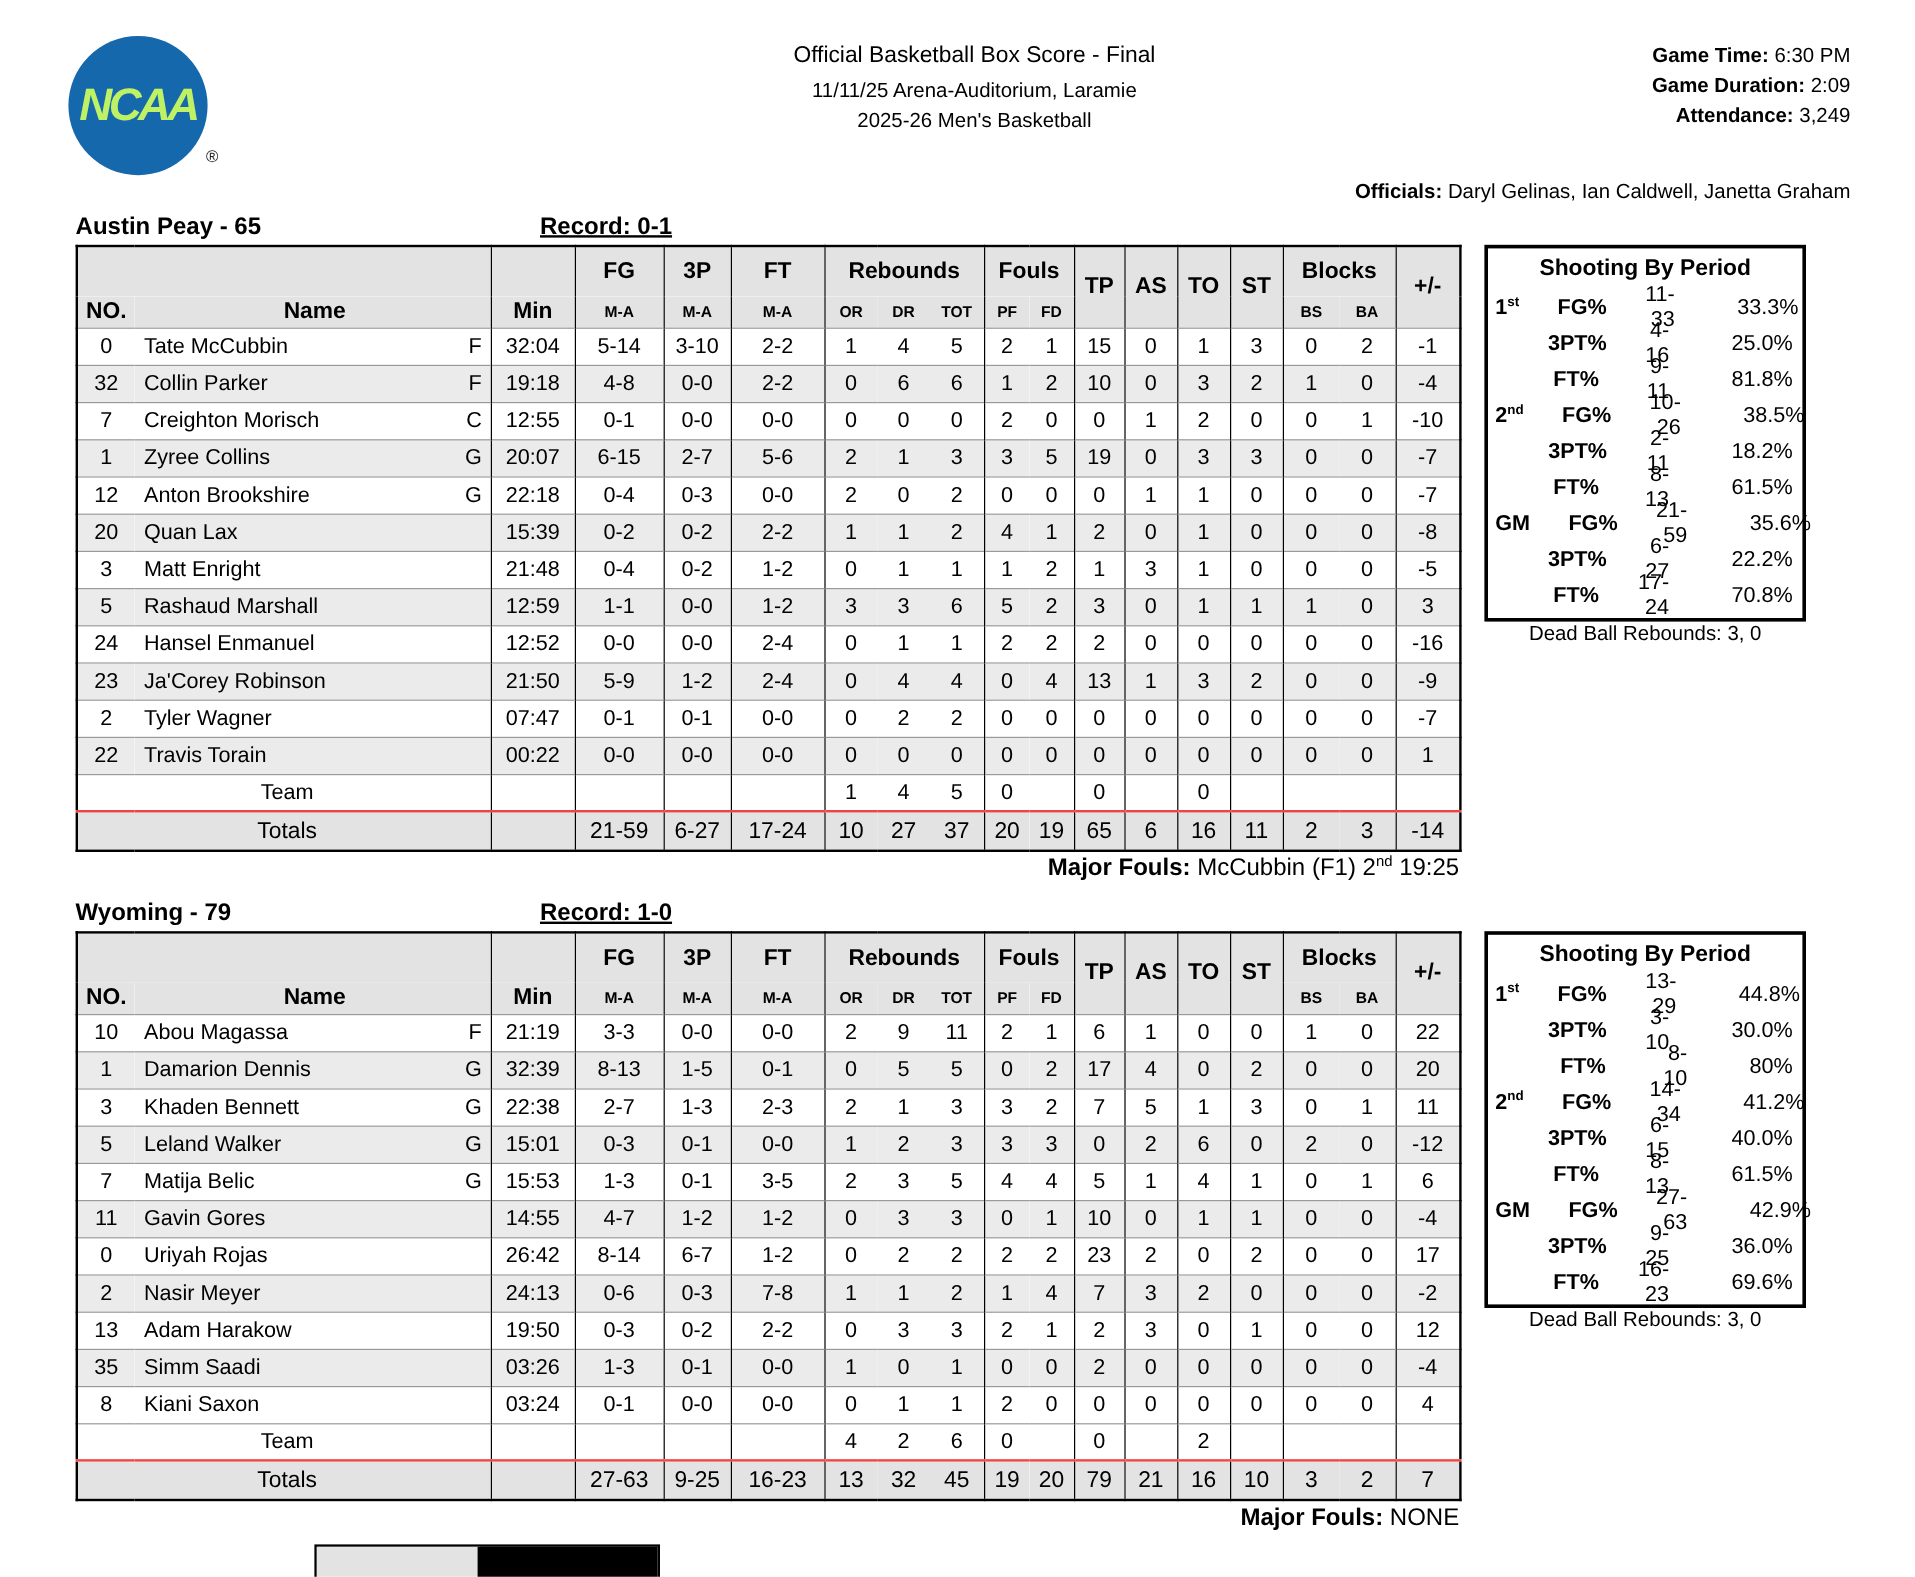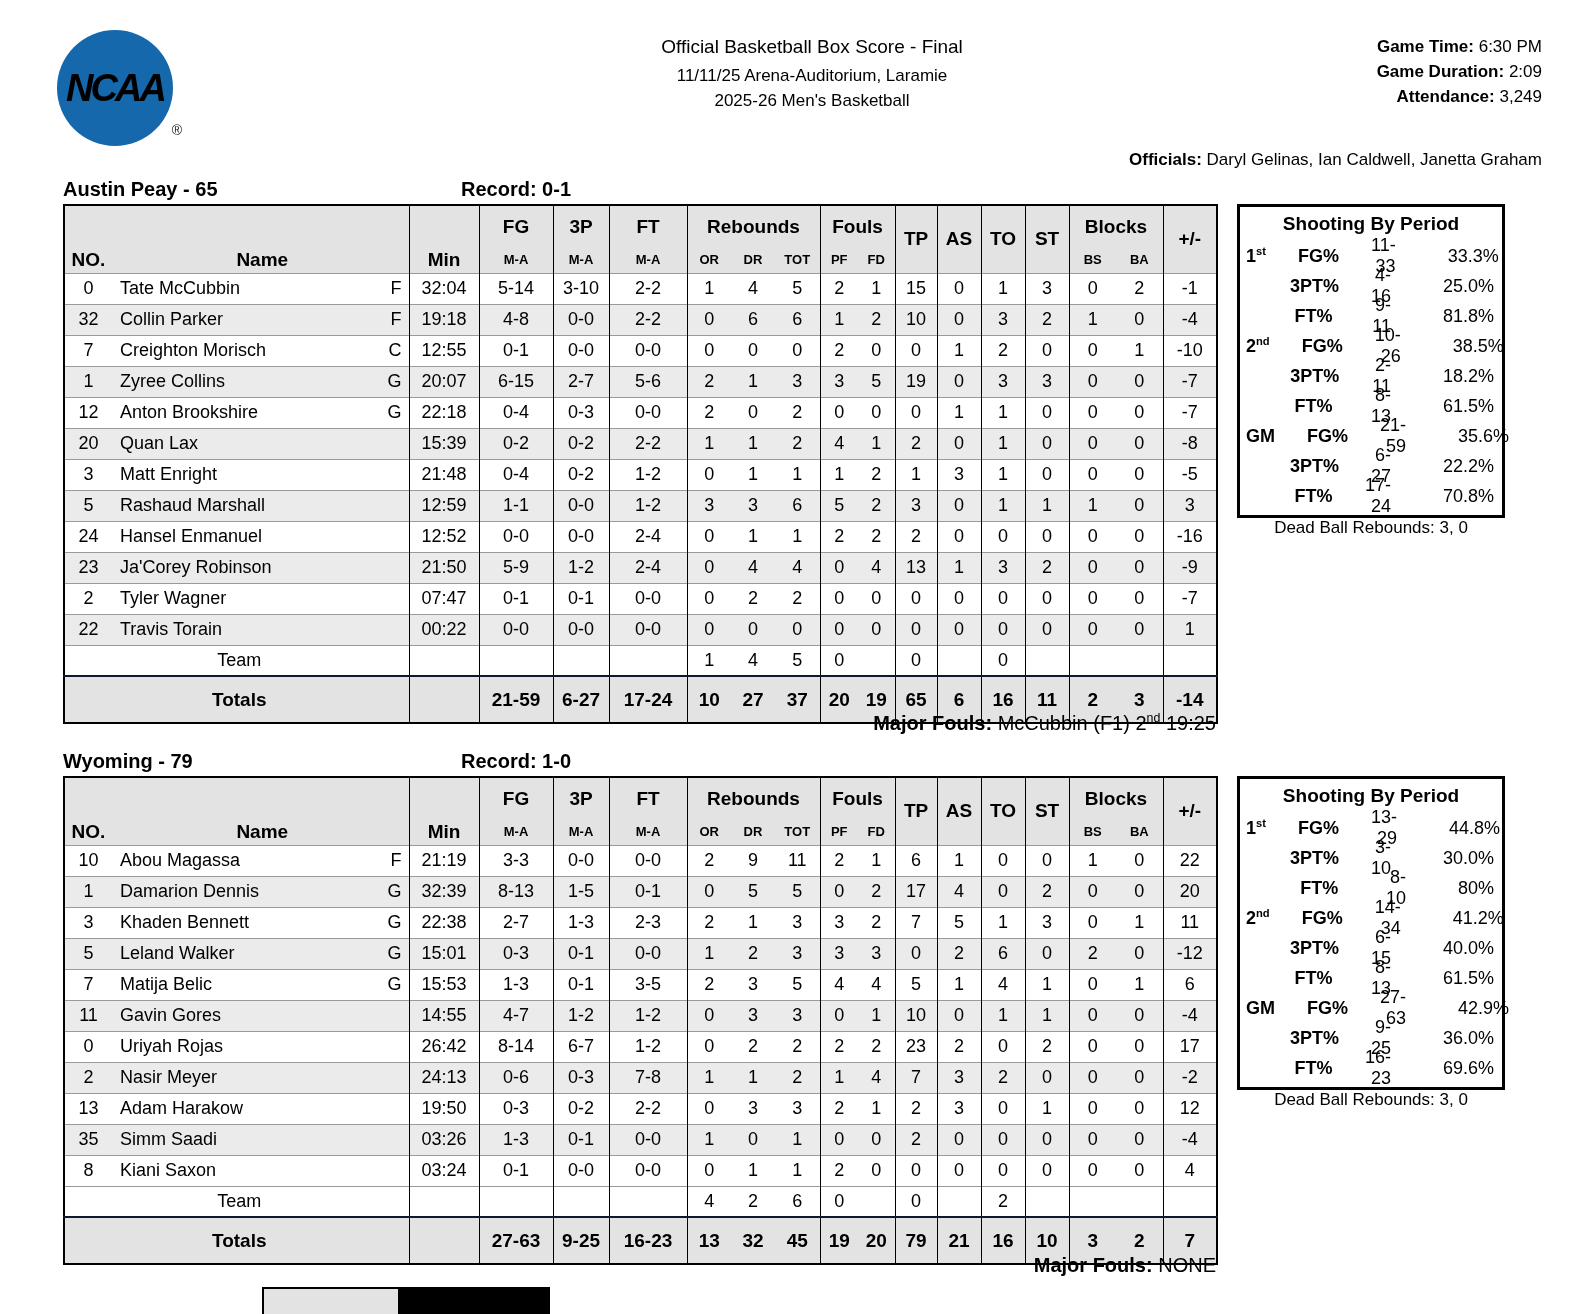--- a/index.html
+++ b/index.html
@@ -5,39 +5,39 @@
   *{margin:0;padding:0;box-sizing:border-box;}
   html,body{background:#fff;}
   body{width:1596px;height:1314px;position:relative;overflow:hidden;color:#000;
        font-family:"Liberation Sans",sans-serif;}
   .b{font-weight:bold;}
   sup{font-size:0.62em;vertical-align:super;line-height:0;}
 
   
   .ncaa-logo{position:absolute;left:57px;top:30px;width:116px;height:116px;border-radius:50%;
              background:#1668ac;display:flex;align-items:center;justify-content:center;}
-  .ncaa-word{color:#000000;font-weight:bold;font-style:italic;font-size:38px;letter-spacing:-3px;}
+  .ncaa-word{color:#bef264;font-weight:bold;font-style:italic;font-size:38px;letter-spacing:-3px;}
   .ncaa-reg{position:absolute;right:-9px;bottom:8px;font-size:14px;color:#222;font-style:normal;}
 
   
   .page-header{position:absolute;left:812px;top:36px;transform:translateX(-50%);
                text-align:center;white-space:nowrap;}
   .report-title{font-size:19px;}
   .game-title{font-size:24px;font-weight:bold;margin-top:5px;}
   .venue-line{font-size:17px;margin-top:8px;}
   .league-line{font-size:17px;margin-top:5px;}
 
   
   .game-info{position:absolute;right:54px;top:34px;text-align:right;font-size:17px;
              line-height:25px;white-space:nowrap;}
   .officials-line{position:absolute;right:54px;top:150px;font-size:17px;white-space:nowrap;}
 
   
   .team-head{position:absolute;left:63px;width:1153px;font-size:20px;font-weight:bold;white-space:nowrap;}
-  .team-record{position:absolute;left:398px;}
+  .team-record{position:absolute;left:387px;text-decoration:underline;}
   #head-0{top:178px;}
   #head-1{top:750px;}
 
   
   table.box{position:absolute;left:63px;border-collapse:collapse;table-layout:fixed;width:1153px;
             border:2px solid #000;background:#fff;}
   #table-0{top:204px;}
   #table-1{top:776px;}
   table.box th,table.box td{overflow:hidden;white-space:nowrap;text-align:center;vertical-align:middle;}
   .bl{border-left:1px solid #000;}
@@ -46,21 +46,21 @@
   tr.h1 th{height:42px;font-size:19px;}
   tr.h2 th{height:26px;font-size:13px;}
   tr.h2 th.big{font-size:19px;}
   th.th-name{text-align:left;padding-left:4px;}
   tbody td{height:31px;font-size:18px;border-top:1px solid #9a9a9a;}
   tbody tr.alt td{background:#ebebeb;}
   td.c-name{text-align:left;}
   td.c-name .namewrap{display:flex;justify-content:space-between;align-items:center;padding:0 7px 0 8px;}
   tr.team-row td{background:#fff;}
   td.c-label{text-align:left;padding-left:5px;}
-  tr.totals-row td{font-weight:bold;background:#e3e3e3;border-top:2px solid #0f172a;height:47px;font-size:19px;}
+  tr.totals-row td{font-weight:normal;background:#e3e3e3;border-top:2px solid #ef4444;height:33px;font-size:19px;}
 
   
   .shooting{position:absolute;left:1237px;width:268px;border:3px solid #000;background:#fff;padding-bottom:4px;}
   #shooting-0{top:204px;}
   #shooting-1{top:776px;}
   .sh-title{height:34px;display:flex;align-items:center;justify-content:center;font-weight:bold;font-size:19px;}
   .sh-row{display:flex;align-items:center;height:30px;font-size:18px;gap:32px;}
   .sh-per{width:48px;padding-left:6px;font-weight:bold;}
   .sh-stat{width:58px;font-weight:bold;}
   .sh-made{width:68px;text-align:right;}

